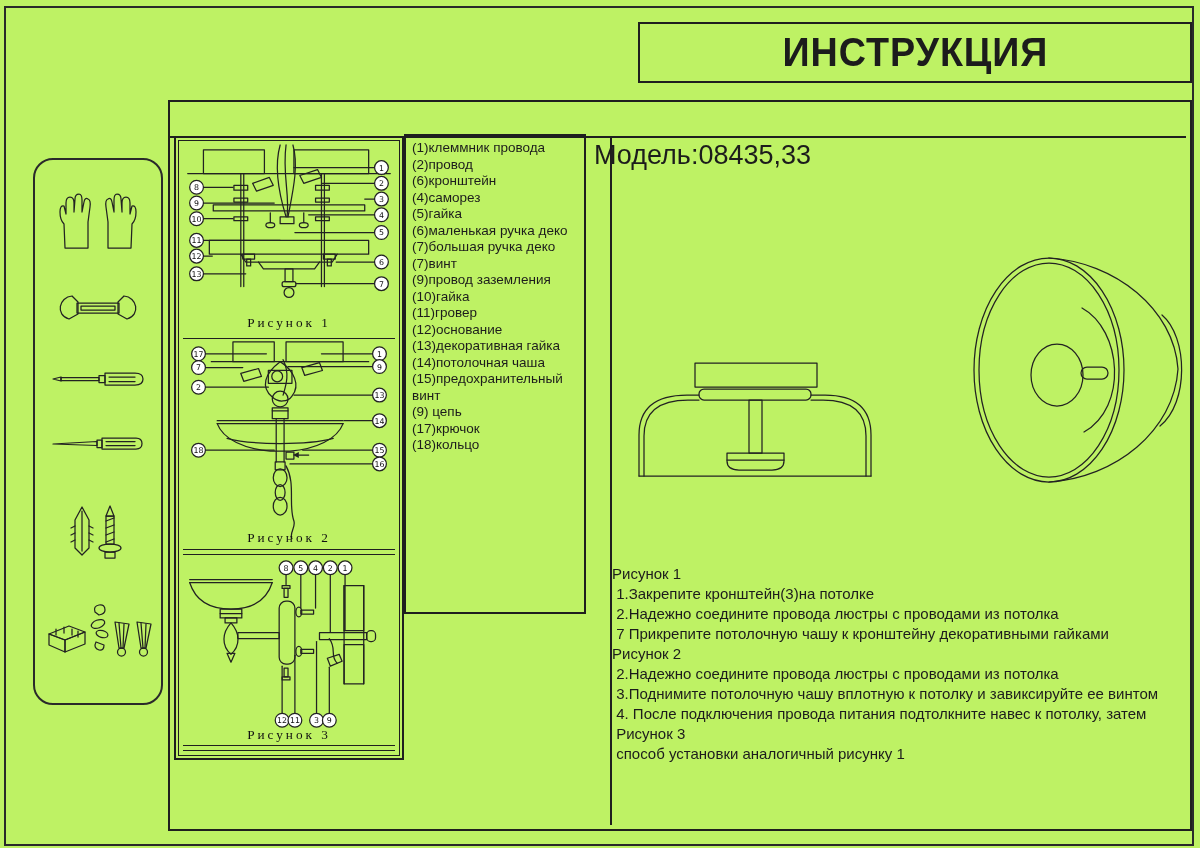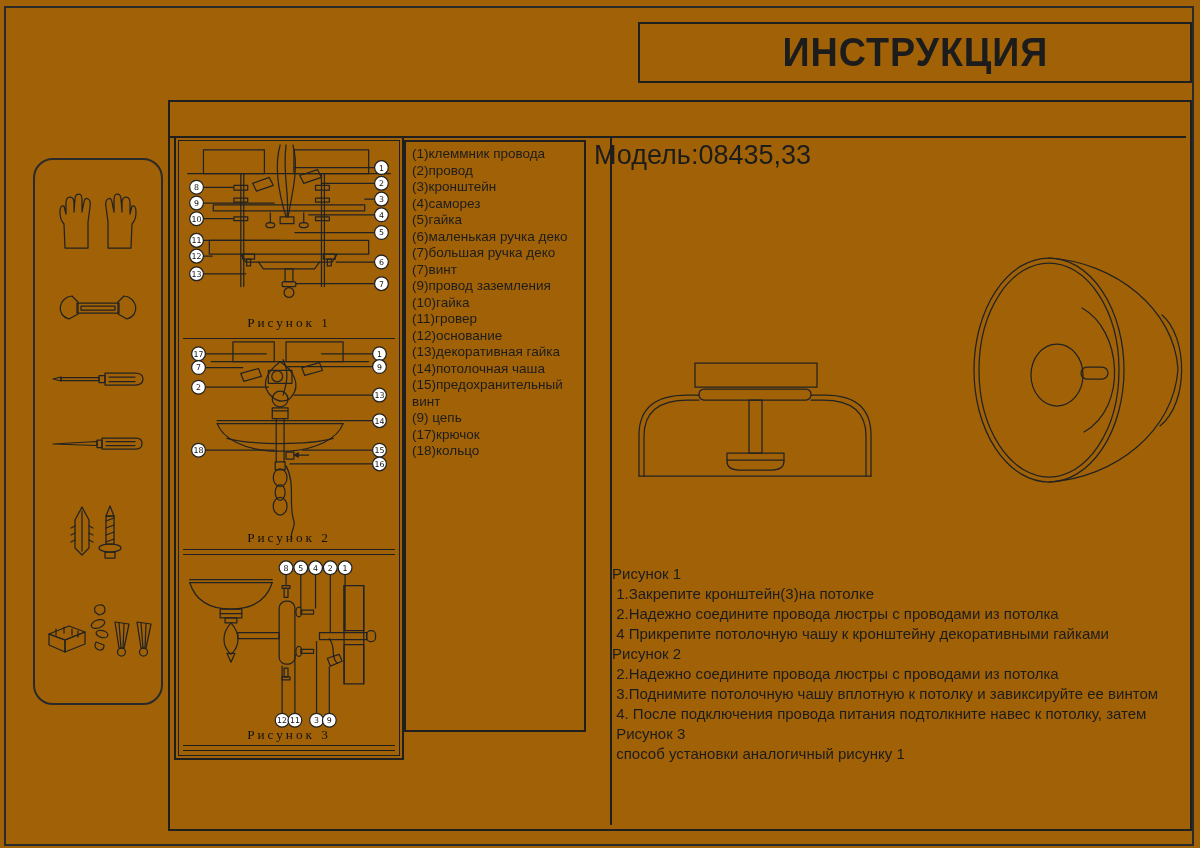--- a/index.html
+++ b/index.html
@@ -1,36 +1,36 @@
 <!DOCTYPE html>
 <html><head>
 <meta charset="utf-8">
 <style>
   html,body{margin:0;padding:0;background:#fff;}
-  #stage{position:relative;width:1200px;height:848px;background:#a16207;
+  #stage{position:relative;width:1200px;height:848px;background:#bef264;
          font-family:"Liberation Sans",sans-serif;color:#1c1c1c;overflow:hidden;}
   .abs{position:absolute;}
   
   #page-frame{left:4px;top:6px;width:1186px;height:836px;border:2px solid #2a2a2a;}
   
   #title-box{left:638px;top:22px;width:550px;height:57px;border:2px solid #1f1f1f;
              display:flex;align-items:center;justify-content:center;}
   #title-box .t{font-size:41px;font-weight:bold;letter-spacing:1px;transform:scaleX(.92);white-space:nowrap;}
   
   #main-box{left:168px;top:100px;width:1020px;height:727px;border:2px solid #1f1f1f;}
   #top-rule{left:0;top:34px;width:1016px;height:0;border-top:2px solid #1f1f1f;}
   #v-divider{left:440px;top:34px;width:0;height:689px;border-left:2px solid #1f1f1f;}
   
   #figures-panel{left:4px;top:34px;width:226px;height:620px;border:2px solid #1f1f1f;}
   #figures-inner{position:absolute;inset:2px;border:1px solid #1f1f1f;padding:3px 2px;
                  display:flex;flex-direction:column;align-items:center;}
   .fig-sep{width:212px;border-top:1.6px solid #1f1f1f;margin:1px 0;}
   .fig-sep.dbl{height:4px;border-bottom:1.6px solid #1f1f1f;}
   
-  #parts-panel{left:234px;top:38px;width:182px;height:592px;border:2px solid #1f1f1f;
+  #parts-panel{left:234px;top:32px;width:182px;height:480px;border:2px solid #1f1f1f;
                padding:4px 4px 0 6px;box-sizing:border-box;}
   .part-line{font-size:13.5px;line-height:16.5px;overflow-wrap:break-word;}
   
   #model-title{left:424px;top:38px;width:574px;font-size:27px;}
   #instructions{left:442px;top:462px;width:574px;}
   .instr-line{font-size:15px;line-height:20px;white-space:pre-wrap;}
   
   #sidebar{left:33px;top:158px;width:126px;height:543px;border:2px solid #2a2a2a;border-radius:20px;}
   
   svg.la *{vector-effect:non-scaling-stroke;}
@@ -404,21 +404,21 @@
           <text x="107" y="186" class="cap">Рисунок 3</text>
         </svg>
 
         <div class="fig-sep dbl" style="margin-top:2px;"></div>
       </div>
     </div>
 
     <div id="parts-panel" class="abs">
         <div class="part-line">(1)клеммник провода</div>
         <div class="part-line">(2)провод</div>
-        <div class="part-line">(3)кронштейн</div>
+        <div class="part-line">(6)кронштейн</div>
         <div class="part-line">(4)саморез</div>
         <div class="part-line">(5)гайка</div>
         <div class="part-line">(6)маленькая ручка деко</div>
         <div class="part-line">(7)большая ручка деко</div>
         <div class="part-line">(7)винт</div>
         <div class="part-line">(9)провод заземления</div>
         <div class="part-line">(10)гайка</div>
         <div class="part-line">(11)гровер</div>
         <div class="part-line">(12)основание</div>
         <div class="part-line">(13)декоративная гайка</div>
@@ -451,21 +451,21 @@
       <ellipse cx="104" cy="135" rx="70" ry="107"></ellipse>
       <path d="M137,73 C177,95 183,172 139,197"></path>
       <ellipse cx="112" cy="140" rx="26" ry="31"></ellipse>
       <rect x="136" y="132" width="27" height="12" rx="6"></rect>
     </svg>
 
     <div id="instructions" class="abs">
         <div class="instr-line">Рисунок 1</div>
         <div class="instr-line"> 1.Закрепите кронштейн(3)на потолке</div>
         <div class="instr-line"> 2.Надежно соедините провода люстры с проводами из потолка</div>
-        <div class="instr-line"> 4 Прикрепите потолочную чашу к кронштейну декоративными гайками</div>
+        <div class="instr-line"> 7 Прикрепите потолочную чашу к кронштейну декоративными гайками</div>
         <div class="instr-line">Рисунок 2</div>
         <div class="instr-line"> 2.Надежно соедините провода люстры с проводами из потолка</div>
         <div class="instr-line"> 3.Поднимите потолочную чашу вплотную к потолку и завиксируйте ее винтом</div>
         <div class="instr-line"> 4. После подключения провода питания подтолкните навес к потолку, затем</div>
         <div class="instr-line"> Рисунок 3</div>
         <div class="instr-line"> способ установки аналогичный рисунку 1</div>
       </div>
   </div>
 
 </div>

